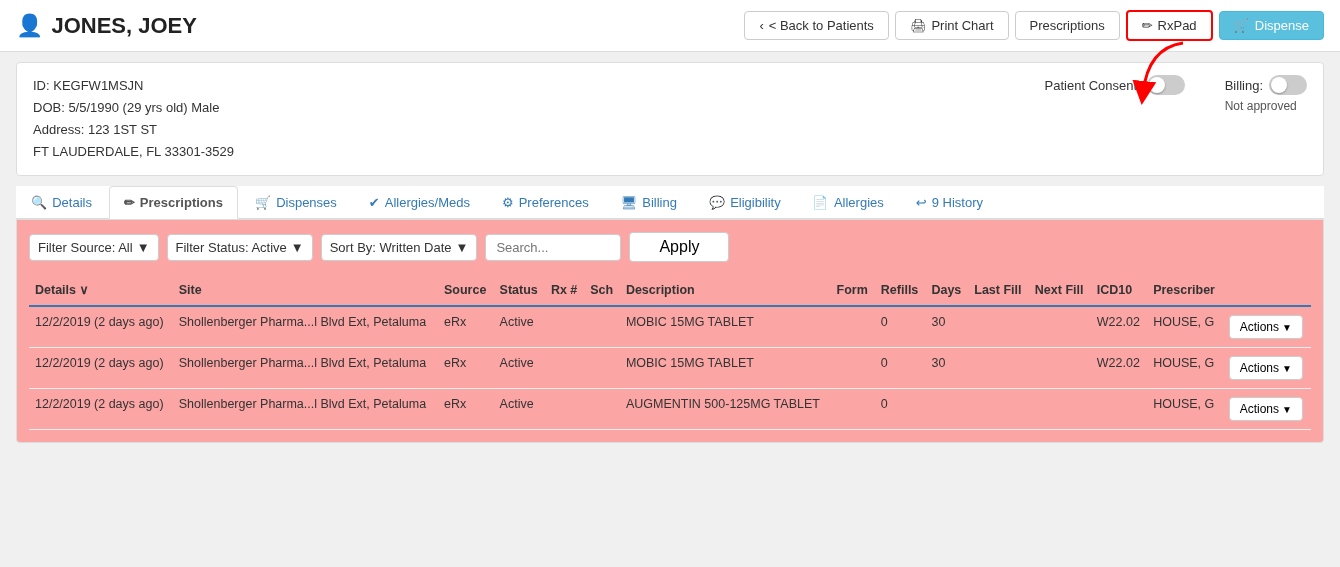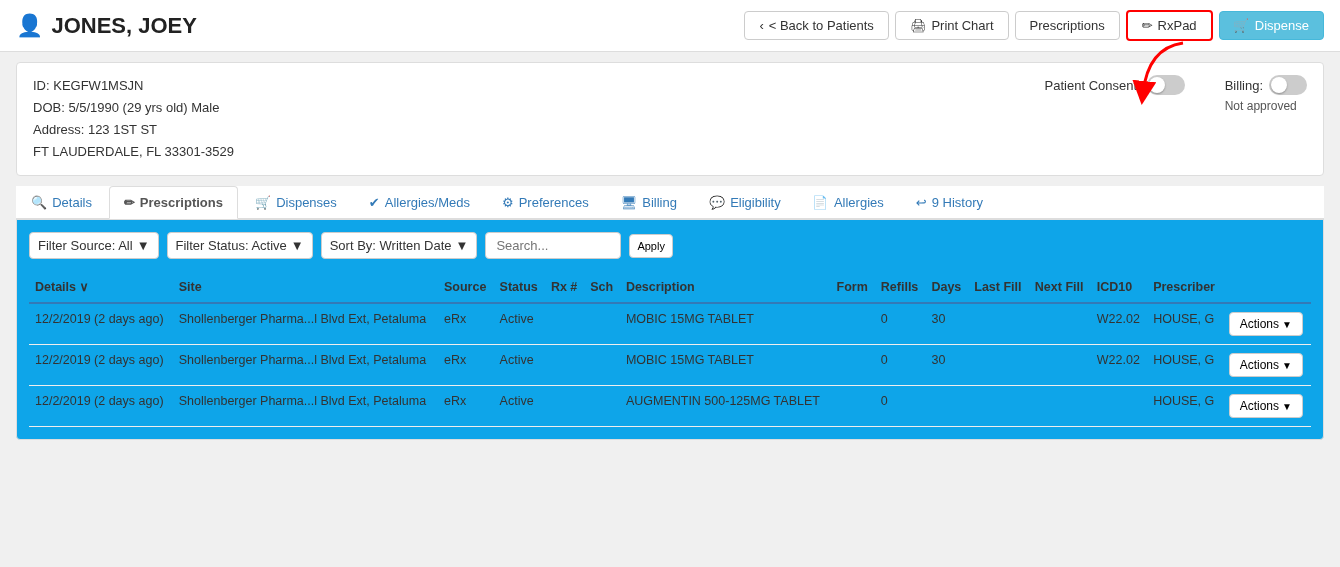--- a/index.html
+++ b/index.html
@@ -127,21 +127,21 @@
       border-color: #ddd;
       border-bottom: 1px solid #fff;
       background: #fff;
       color: #555;
       font-weight: bold;
       margin-bottom: -1px;
       z-index: 1;
     }
 
     .main-content {
-      background: #0ea5e9;
+      background: #fca5a5;
       border: 1px solid #ddd;
       margin: 0 16px 20px;
       border-radius: 0 0 4px 4px;
       padding: 12px;
     }
     .filter-row {
       display: flex;
       gap: 8px;
       align-items: center;
       margin-bottom: 12px;
@@ -159,26 +159,26 @@
     }
     .search-input {
       padding: 5px 10px;
       border: 1px solid #ccc;
       border-radius: 4px;
       font-size: 13px;
       width: 136px;
       color: #aaa;
     }
     .apply-btn {
-      padding: 5px 7px;
+      padding: 5px 29px;
       background: #fff;
       border: 1px solid #ccc;
       border-radius: 4px;
       cursor: pointer;
-      font-size: 11px;
+      font-size: 16px;
     }
 
     table {
       width: 100%;
       border-collapse: collapse;
       font-size: 12.5px;
     }
     thead tr {
       border-bottom: 2px solid #337ab7;
     }

